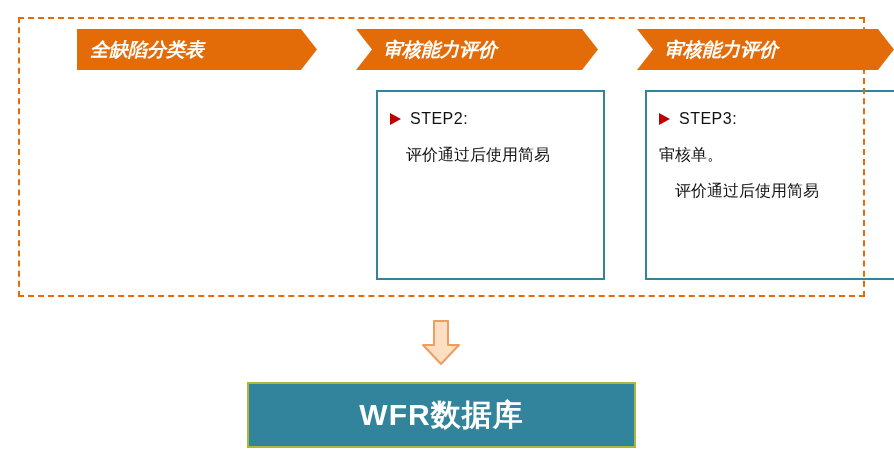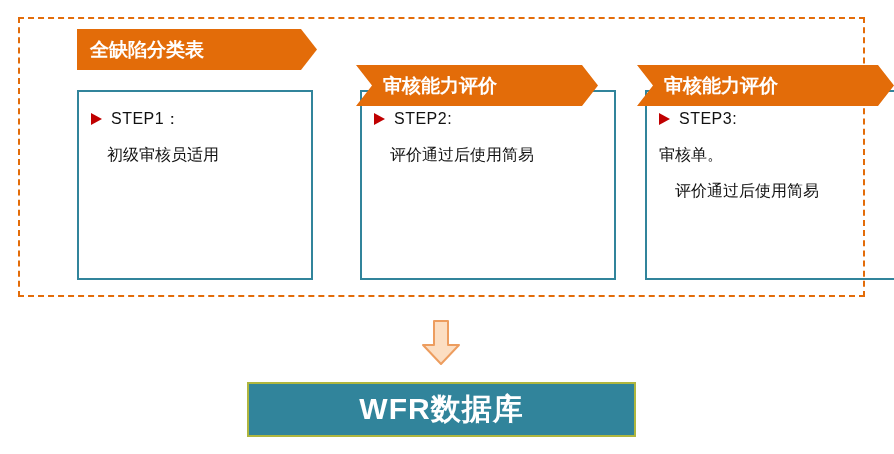--- a/index.html
+++ b/index.html
@@ -19,55 +19,54 @@
   }
   
   .frame{
     position:absolute;left:18px;top:17px;width:847px;height:280px;
     border:2px dashed var(--orange);z-index:2;
   }
   
   .hdr{
     position:absolute;top:29px;height:41px;z-index:3;
     background:var(--orange);color:#ffffff;font-weight:bold;font-size:19px;
-    line-height:41px;white-space:nowrap;
+    line-height:41px;white-space:nowrap;font-style:italic;
   }
   .hdr-pentagon{
     clip-path:polygon(0 0, calc(100% - 16px) 0, 100% 50%, calc(100% - 16px) 100%, 0 100%);
   }
   .hdr-chevron{
     clip-path:polygon(0 0, calc(100% - 16px) 0, 100% 50%, calc(100% - 16px) 100%, 0 100%, 16px 50%);
-    margin-top:36px;
   }
   .hdr1{left:77px;width:240px;padding-left:13px;}
   .hdr2{left:356px;width:242px;padding-left:27px;}
   .hdr3{left:637px;width:257px;padding-left:27px;}
   
   .stepbox{
     position:absolute;top:90px;height:190px;background:#ffffff;
     border:2px solid var(--teal-border);z-index:1;
     padding:9px 6px 0 12px;color:var(--text-black);font-size:16px;
   }
   .box1{left:77px;width:236px;}
-  .box2{left:360px;width:256px;}
+  .box2{left:376px;width:229px;}
   .box3{left:645px;width:278px;}
   .step-title{display:flex;align-items:center;height:36px;}
   .bullet{
     display:inline-block;width:0;height:0;margin-right:9px;
     border-left:11px solid var(--dark-red);
     border-top:6px solid transparent;
     border-bottom:6px solid transparent;
   }
   .step-label{font-size:16px;letter-spacing:0.5px;}
   .line{line-height:36px;white-space:pre-wrap;}
   
   .down-arrow{position:absolute;left:421px;top:320px;z-index:1;}
   
   .db-bar{
-    position:absolute;left:247px;top:382px;width:389px;height:55px;
+    position:absolute;left:247px;top:382px;width:389px;height:66px;
     background:var(--teal-fill);border:2px solid var(--olive-border);
     display:flex;align-items:center;justify-content:center;z-index:1;
     color:#ffffff;font-weight:bold;font-size:30px;letter-spacing:1px;
   }
 </style>
 </head>
 <body>
 
 <div class="canvas">
 
@@ -76,27 +75,20 @@
   <div class="hdr hdr-pentagon hdr1">
     <span>全缺陷分类表</span>
   </div>
   <div class="hdr hdr-chevron hdr2">
     <span>审核能力评价</span>
   </div>
   <div class="hdr hdr-chevron hdr3">
     <span>审核能力评价</span>
   </div>
 
-  <div class="stepbox box1">
-    <div class="step-title">
-      <span class="bullet"></span>
-      <span class="step-label">STEP1：</span>
-    </div>
-    <div class="line">　初级审核员适用</div>
-  </div>
 
   <div class="stepbox box2">
     <div class="step-title">
       <span class="bullet"></span>
       <span class="step-label">STEP2:</span>
     </div>
     <div class="line">　评价通过后使用简易</div>
   </div>
 
   <div class="stepbox box3">

